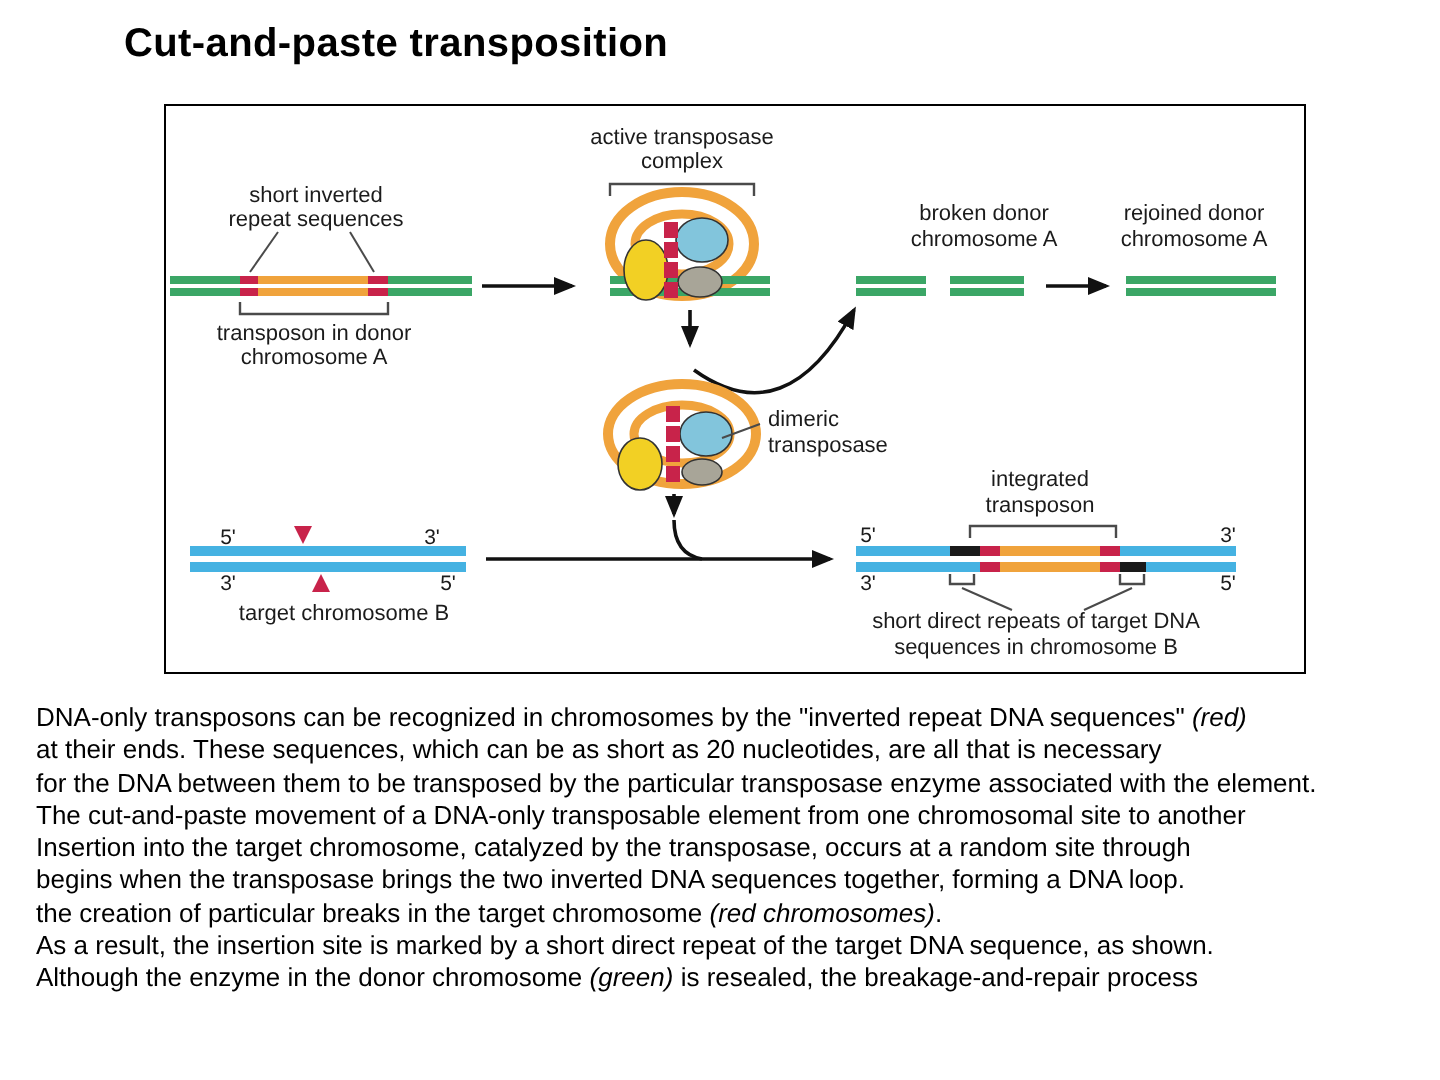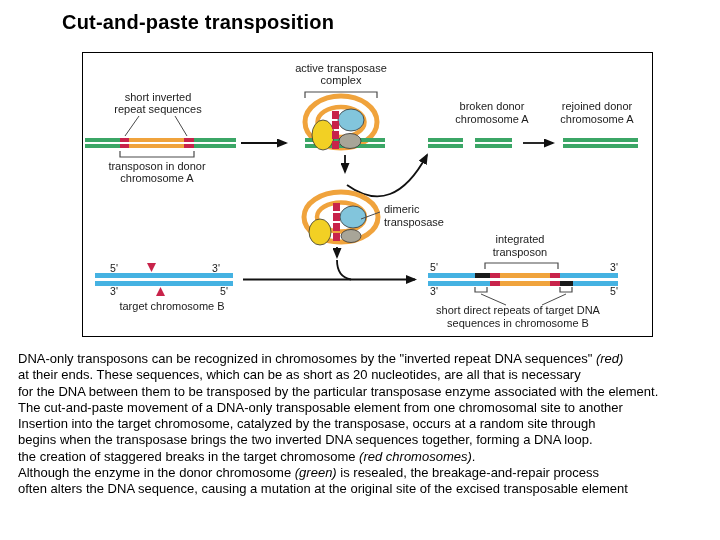--- a/index.html
+++ b/index.html
@@ -155,18 +155,18 @@
     </svg>
   </div>
 
   <div class="caption">
     <div class="cap-line"><span>DNA-only transposons can be recognized in chromosomes by the "inverted repeat DNA sequences" </span><span class="it">(red)</span><span></span></div>
     <div class="cap-line"><span>at their ends. These sequences, which can be as short as 20 nucleotides, are all that is necessary</span><span class="it"></span><span></span></div>
     <div class="cap-line"><span>for the DNA between them to be transposed by the particular transposase enzyme associated with the element.</span><span class="it"></span><span></span></div>
     <div class="cap-line"><span>The cut-and-paste movement of a DNA-only transposable element from one chromosomal site to another</span><span class="it"></span><span></span></div>
     <div class="cap-line"><span>Insertion into the target chromosome, catalyzed by the transposase, occurs at a random site through</span><span class="it"></span><span></span></div>
     <div class="cap-line"><span>begins when the transposase brings the two inverted DNA sequences together, forming a DNA loop.</span><span class="it"></span><span></span></div>
-    <div class="cap-line"><span>the creation of staggered breaks in the target chromosome </span><span class="it">(red chromosomes)</span><span>.</span></div>
+    <div class="cap-line"><span>the creation of particular breaks in the target chromosome </span><span class="it">(red chromosomes)</span><span>.</span></div>
+    <div class="cap-line"><span>As a result, the insertion site is marked by a short direct repeat of the target DNA sequence, as shown.</span><span class="it"></span><span></span></div>
     <div class="cap-line"><span>Although the enzyme in the donor chromosome </span><span class="it">(green)</span><span> is resealed, the breakage-and-repair process</span></div>
-    <div class="cap-line"><span>often alters the DNA sequence, causing a mutation at the original site of the excised transposable element</span><span class="it"></span><span></span></div>
   </div>
 
 </div>
 
 </body></html>

